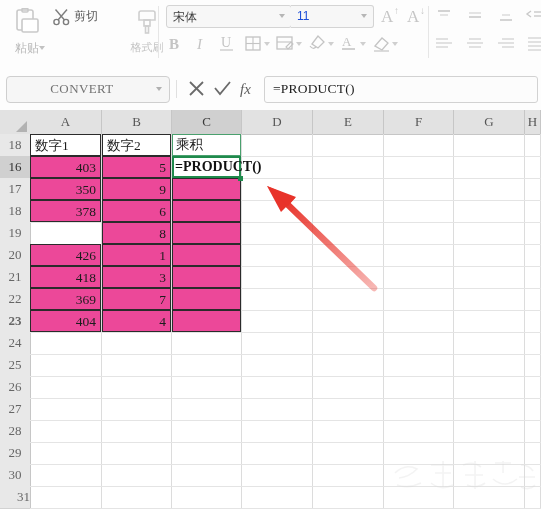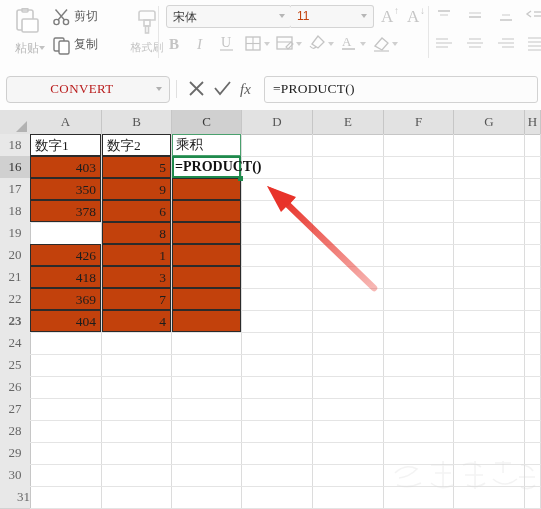--- a/index.html
+++ b/index.html
@@ -43,21 +43,21 @@
   
   .fontbox{
     position:absolute;left:166px;top:5px;width:124px;height:21px;
     background:#f7f7f7;border:1px solid #d4d4d4;border-radius:3px;
   }
   .fontbox .val{position:absolute;left:6px;top:3px;font-size:12px;color:#3c3c3c;}
   .sizebox{
     position:absolute;left:291px;top:5px;width:82px;height:21px;
     background:#f7f7f7;border:1px solid #d4d4d4;border-left:none;border-radius:0 3px 3px 0;
   }
-  .sizebox .val{position:absolute;left:6px;top:3px;font-size:12px;color:#c2410c;}
+  .sizebox .val{position:absolute;left:6px;top:3px;font-size:12px;color:#1d4ed8;}
   .bx-caret{position:absolute;top:8px;border-left:3px solid transparent;border-right:3px solid transparent;border-top:4px solid #b6b6b6;}
 
   .grow-a{position:absolute;left:379px;top:4px;width:24px;height:22px;}
   .shrink-a{position:absolute;left:405px;top:4px;width:24px;height:22px;}
 
   .fmt-icons{position:absolute;left:164px;top:31px;height:26px;}
   .fi{position:absolute;top:0;width:22px;height:24px;}
   .fi-caret{position:absolute;top:11px;border-left:3px solid transparent;border-right:3px solid transparent;border-top:4px solid #cfcfcf;}
 
   .align-icons{position:absolute;left:432px;top:3px;}
@@ -68,21 +68,21 @@
     position:absolute;left:0;top:68px;width:541px;height:42px;
     background:#fdfdfd;border-bottom:1px solid #d9d9d9;
   }
   .namebox{
     position:absolute;left:6px;top:8px;width:162px;height:25px;
     background:#f6f6f6;border:1px solid #cfcfcf;border-radius:4px;
   }
   .namebox .nb-txt{
     position:absolute;left:0;top:4px;width:150px;text-align:center;
     font-family:"Liberation Serif","DejaVu Serif",serif;
-    font-size:13px;color:#b91c1c;letter-spacing:.4px;
+    font-size:13px;color:#737373;letter-spacing:.4px;
   }
   .nb-caret{position:absolute;right:7px;top:10px;border-left:3px solid transparent;border-right:3px solid transparent;border-top:4px solid #b0b0b0;}
 
   .fb-icon{position:absolute;top:10px;width:21px;height:21px;}
   .fb-input{
     position:absolute;left:264px;top:8px;width:272px;height:25px;
     background:#fcfcfc;border:1px solid #d2d2d2;border-radius:3px;
   }
   .fb-input .ftxt{
     position:absolute;left:8px;top:4px;
@@ -111,21 +111,21 @@
 
   .gline-v{position:absolute;width:1px;background:#dcdcdc;}
   .gline-h{position:absolute;height:1px;background:#e4e4e4;}
 
   .cell{position:absolute;height:22px;line-height:22px;font-size:13.5px;color:#1d1d1d;
     font-family:"Liberation Serif","DejaVu Serif",serif;overflow:hidden;white-space:nowrap;}
   .cell.num{text-align:right;padding-right:4px;}
   .cell.txt{text-align:left;padding-left:4px;}
 
   .hdrcell{background:#fff;border:1px solid #2b2b2b;box-sizing:border-box;}
-  .datacell{background:#c2410c;border:1px solid #2b2b2b;box-sizing:border-box;}
+  .datacell{background:#ec4899;border:1px solid #2b2b2b;box-sizing:border-box;}
 
   .selcell{
     position:absolute;box-sizing:border-box;border:2px solid #1f8a4c;background:#fff;
   }
   .selhdr{position:absolute;box-sizing:border-box;border:1px solid #4aa06e;background:#fff;}
   .fillhandle{position:absolute;width:5px;height:5px;background:#1f8a4c;}
 
   .formula-txt{
     position:absolute;font-family:"Liberation Serif","DejaVu Serif",serif;
     font-size:14px;font-weight:bold;color:#111;white-space:nowrap;
@@ -155,27 +155,20 @@
     <div class="cut-row">
       <svg class="mini-ico" viewBox="0 0 20 20">
         <circle cx="4.5" cy="15" r="2.6" fill="none" stroke="#7d7d7d" stroke-width="1.4"></circle>
         <circle cx="14" cy="15" r="2.6" fill="none" stroke="#7d7d7d" stroke-width="1.4"></circle>
         <line x1="6" y1="13" x2="15" y2="2.5" stroke="#7d7d7d" stroke-width="1.4"></line>
         <line x1="12.5" y1="13" x2="3.5" y2="2.5" stroke="#7d7d7d" stroke-width="1.4"></line>
       </svg>
       <div class="mini-lbl">剪切</div>
     </div>
 
-    <div class="copy-row">
-      <svg class="mini-ico" viewBox="0 0 20 20">
-        <rect x="2" y="3" width="10" height="13" rx="1.5" fill="none" stroke="#7d7d7d" stroke-width="1.4"></rect>
-        <rect x="7" y="6" width="10" height="13" rx="1.5" fill="#fff" stroke="#7d7d7d" stroke-width="1.4"></rect>
-      </svg>
-      <div class="mini-lbl">复制</div>
-    </div>
 
     <div class="fmtpaint">
       <svg class="fp-ico" viewBox="0 0 26 28">
         <path d="M5 12 L5 5 Q5 3 7 3 L19 3 Q21 3 21 5 L21 12 Z" fill="none" stroke="#cfcfcf" stroke-width="1.6"></path>
         <rect x="10" y="12" width="6" height="6" fill="none" stroke="#cfcfcf" stroke-width="1.6"></rect>
         <rect x="11.5" y="18" width="3" height="7" fill="none" stroke="#cfcfcf" stroke-width="1.6"></rect>
       </svg>
       <div class="fp-lbl">格式刷</div>
     </div>
 

